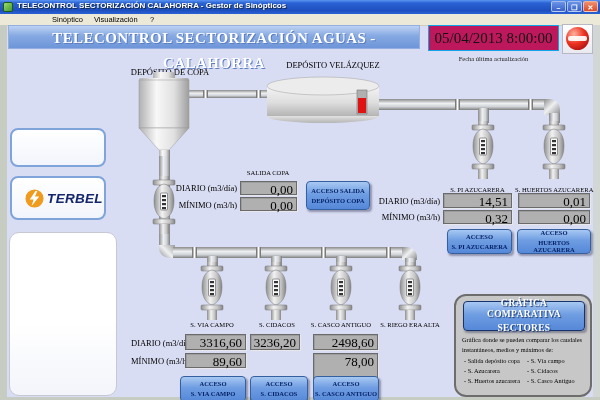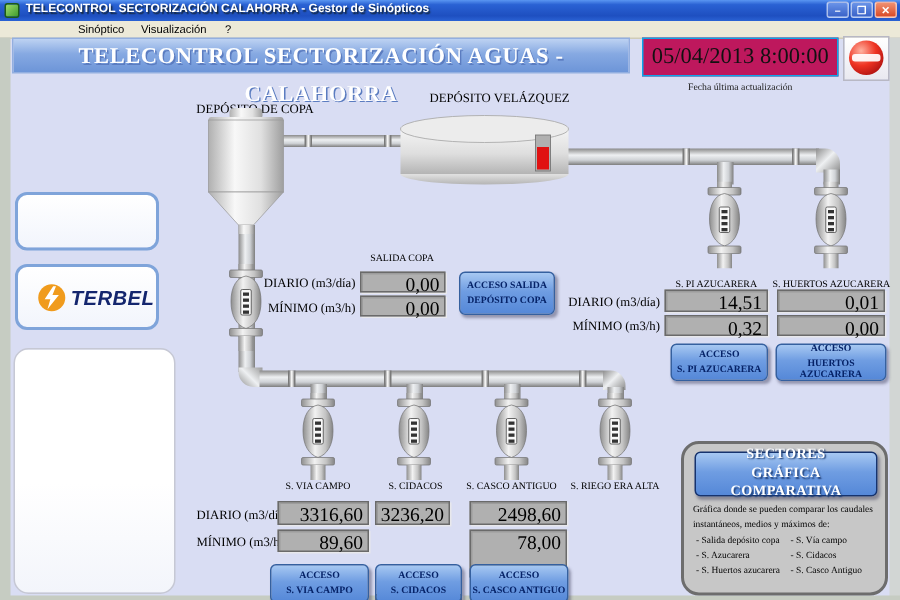--- a/index.html
+++ b/index.html
@@ -273,22 +273,22 @@
     <span>ACCESO</span>
     <span>S. CIDACOS</span>
   </div>
   <div class="abs btn" style="left:313px;top:376px;width:66px;height:26px;">
     <span>ACCESO</span>
     <span>S. CASCO ANTIGUO</span>
   </div>
 
   <div class="abs grafica-panel">
     <div class="btn btn-big" style="position:absolute;left:7px;top:5px;width:122px;height:30px;">
+      <span>GRÁFICA COMPARATIVA</span>
       <span>SECTORES</span>
-      <span>GRÁFICA COMPARATIVA</span>
     </div>
     <div class="abs grafica-text" style="left:6px;top:39px;width:126px;">Gráfica donde se pueden comparar los caudales instantáneos, medios y máximos de:</div>
     <div class="abs g-cols" style="left:8px;top:60px;width:126px;">
       <div class="g-col grafica-text">
         <div>- Salida depósito copa</div>
         <div>- S. Azucarera</div>
         <div>- S. Huertos azucarera</div>
       </div>
       <div class="g-col grafica-text">
         <div>- S. Vía campo</div>

